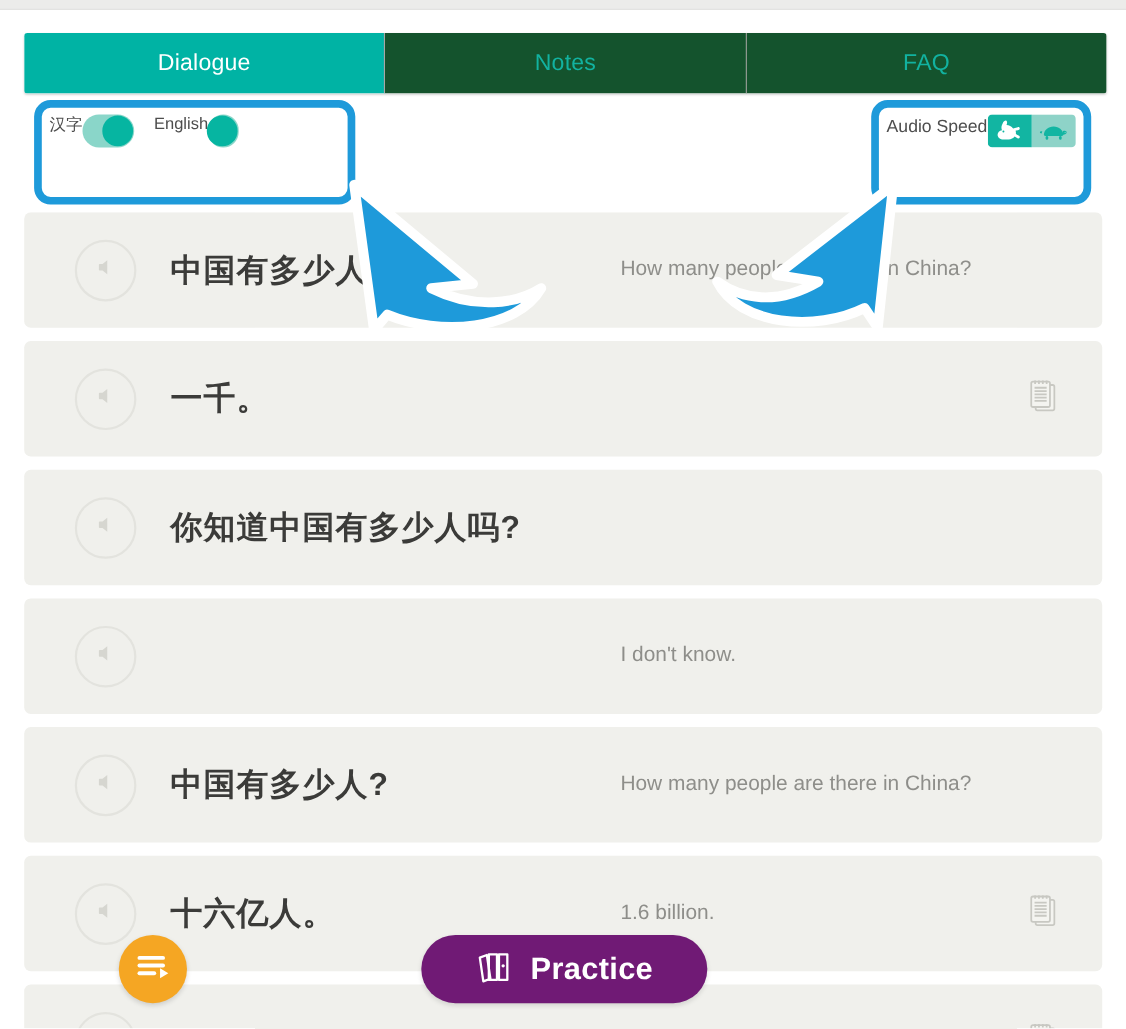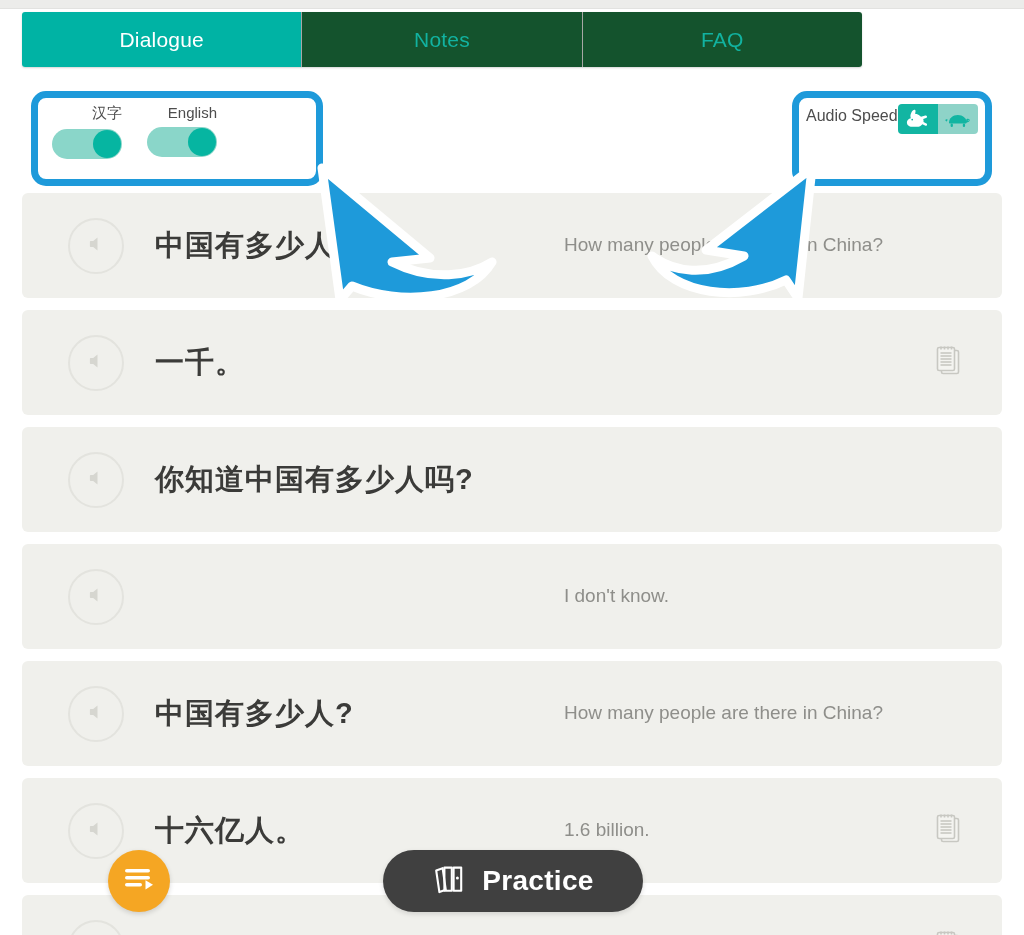--- a/index.html
+++ b/index.html
@@ -26,22 +26,22 @@
     position: absolute;
     left: 0; top: 0;
     width: 1024px; height: 9px;
     background: #ececea;
     border-bottom: 1px solid #e2e2e0;
   }
 
   
   .tabbar {
     position: absolute;
-    left: 22px; top: 12px;
-    width: 840px; height: 55px;
+    left: 22px; top: 30px;
+    width: 984px; height: 55px;
     display: flex;
     border-radius: 3px;
     overflow: hidden;
     box-shadow: 0 1px 2px rgba(0,0,0,0.17);
   }
   .tab {
     flex: 1 1 0;
     display: flex;
     align-items: center;
     justify-content: center;
@@ -81,22 +81,21 @@
   .toggles {
     position: absolute;
     left: 45px; top: 104px;
     display: flex;
     gap: 18px;
     align-items: flex-start;
   }
   .toggle-cell {
     width: 77px;
     display: flex;
-    flex-direction: column;
-    align-items: flex-end;
+    align-items: flex-start;
   }
   .toggle-label {
     font-size: 15px;
     color: #4d4d4d;
     margin-bottom: 6px;
     white-space: nowrap;
   }
   .switch {
     position: relative;
     width: 70px; height: 30px;
@@ -209,21 +208,21 @@
     align-items: center;
     justify-content: center;
     cursor: pointer;
     box-shadow: 0 2px 5px rgba(0,0,0,0.15);
   }
   .practice-btn {
     position: absolute;
     left: 383px; top: 850px;
     width: 260px; height: 62px;
     border-radius: 31px;
-    background: #404040;
+    background: #701a75;
     display: flex;
     align-items: center;
     justify-content: center;
     gap: 14px;
     cursor: pointer;
     box-shadow: 0 2px 5px rgba(0,0,0,0.13);
   }
   .practice-label {
     font-size: 28px;
     font-weight: bold;

